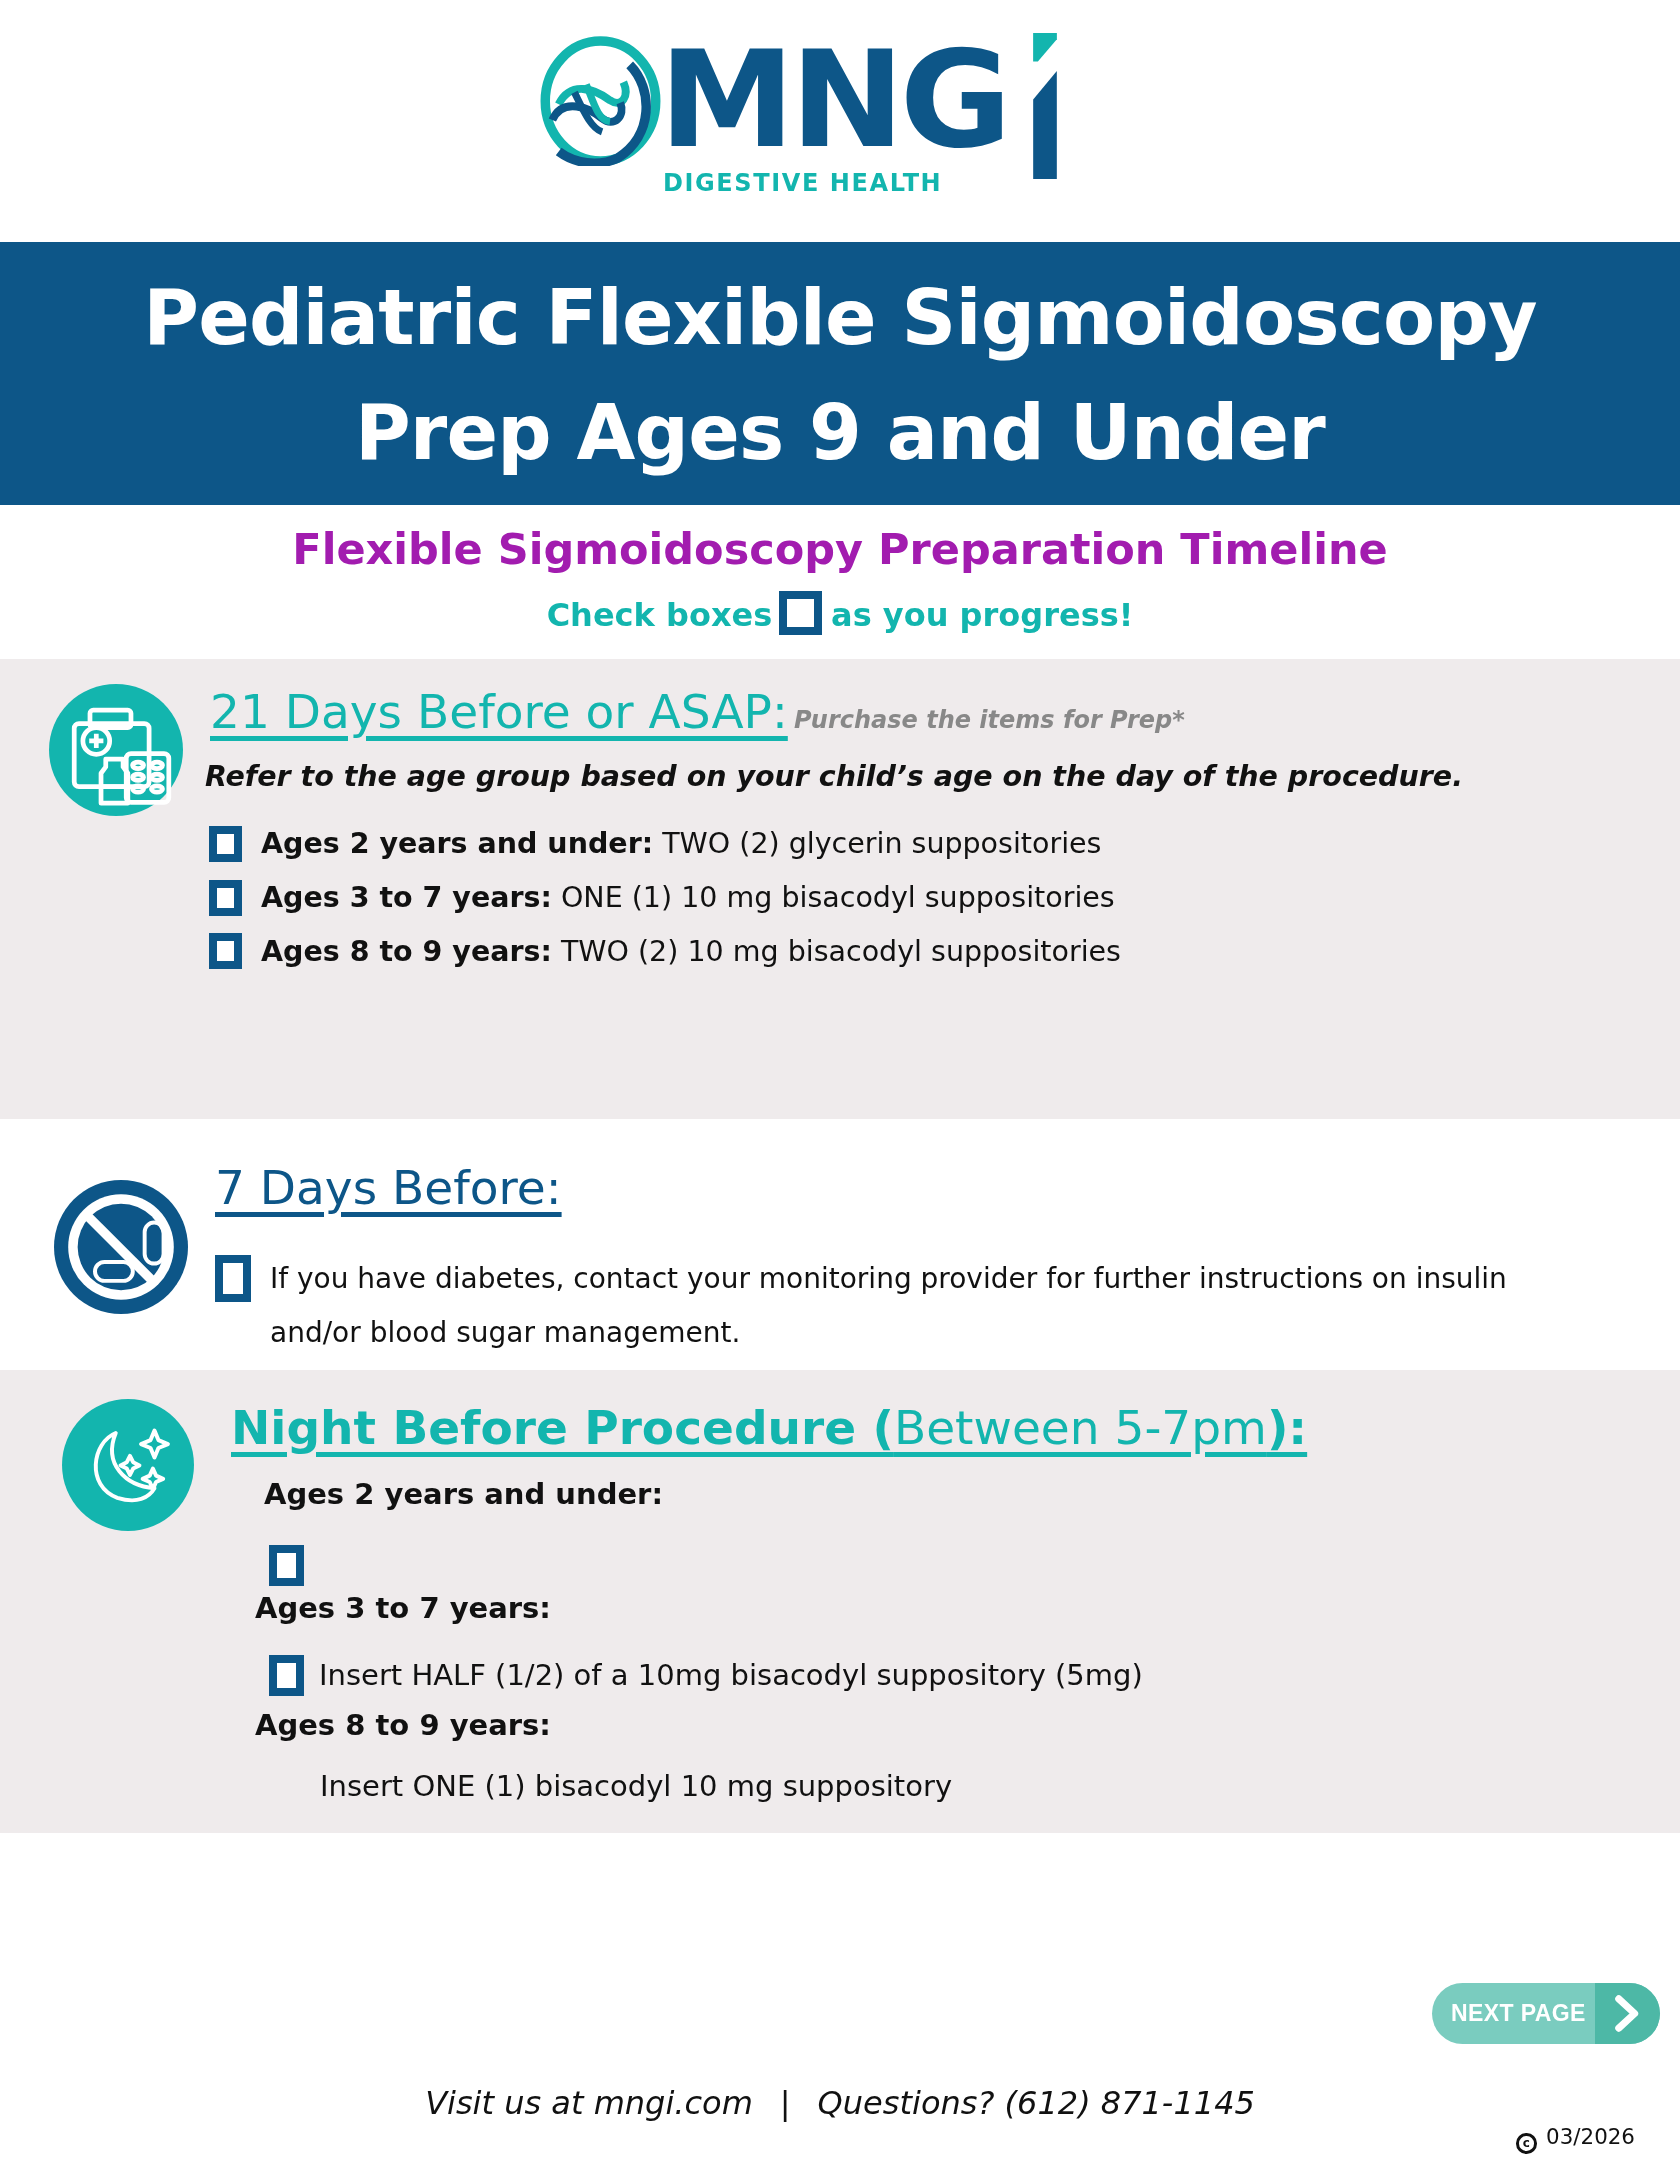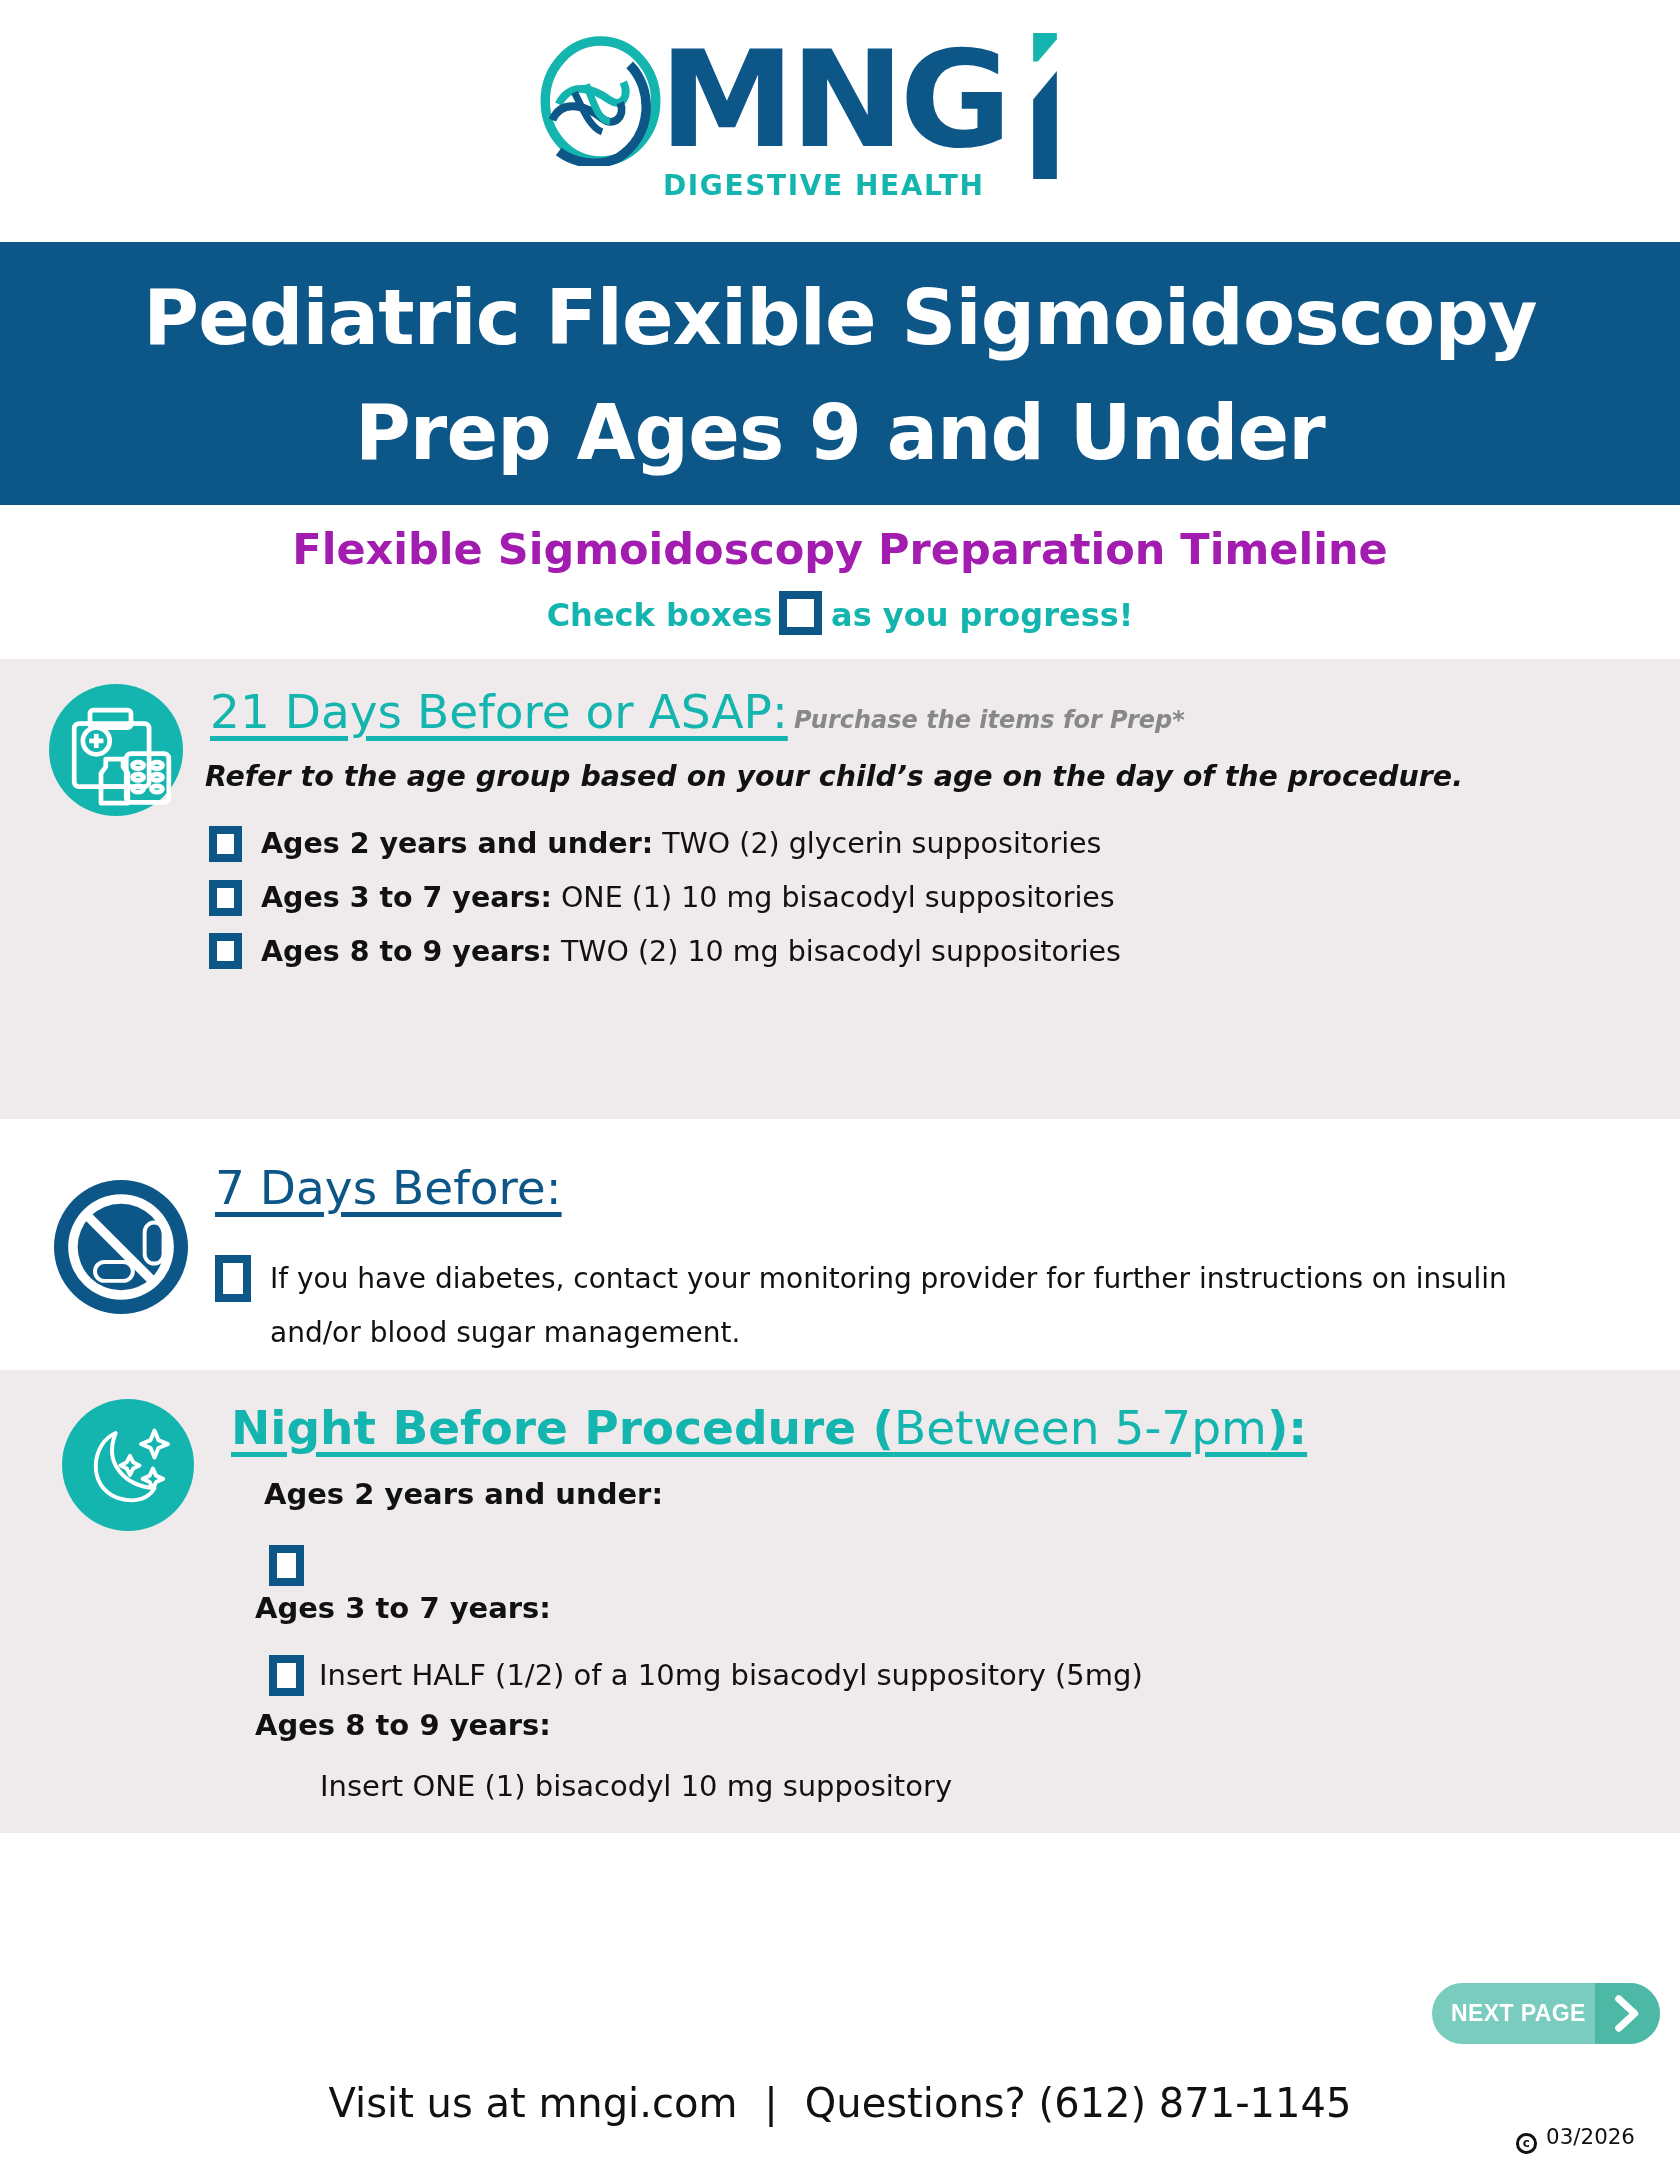--- a/index.html
+++ b/index.html
@@ -6,21 +6,21 @@
   html, body { width: 1680px; height: 2183px; background: #ffffff; overflow: hidden; }
   body { position: relative; font-family: "Liberation Sans", "DejaVu Sans", sans-serif; color: #111111; }
 
   .abs { position: absolute; }
 
   
   .logo { position: absolute; left: 535px; top: 33px; width: 538px; height: 166px; }
   .logo-mark { position: absolute; left: 0; top: 0; width: 131px; height: 133px; }
   .logo-word { position: absolute; left: 124px; top: 8px; font-family: "DejaVu Sans", sans-serif; font-weight: bold; font-size: 134px; letter-spacing: -4.7px; line-height: 119px; color: #0d5688; transform: scaleX(1.02); transform-origin: left top; }
   .logo-i-dot { position: absolute; left: 498px; top: 0; width: 24px; height: 28.5px; }
-  .logo-sub { position: absolute; left: 128px; top: 136px; font-family: "DejaVu Sans", sans-serif; font-weight: bold; font-size: 28px; letter-spacing: 1.6px; color: #13b5ae; }
+  .logo-sub { position: absolute; left: 128px; top: 136px; font-family: "DejaVu Sans", sans-serif; font-weight: bold; font-size: 24px; letter-spacing: 1.6px; color: #13b5ae; }
 
   
   .banner { position: absolute; left: 0; top: 242px; width: 1680px; height: 263px; background: #0d5688; }
   .banner-line { position: absolute; left: 0; width: 1680px; text-align: center; color: #ffffff; font-family: "DejaVu Sans", sans-serif; font-weight: bold; font-size: 76px; letter-spacing: -0.8px; line-height: 87px; }
 
   
   .subtitle { position: absolute; left: 0; top: 518px; width: 1680px; text-align: center; color: #a21caf; font-family: "DejaVu Sans", sans-serif; font-weight: bold; font-size: 43px; line-height: 63px; }
   .check-line { position: absolute; left: 0; top: 591px; width: 1680px; text-align: center; color: #13b5ae; font-family: "DejaVu Sans", sans-serif; font-weight: bold; font-size: 32px; line-height: 47px; }
   .check-line .inline-box { display: inline-block; width: 43px; height: 44px; border: 8px solid #0d5688; background: #fff; vertical-align: -9.5px; margin: 0 9.5px 0 6.3px; }
 
@@ -49,21 +49,21 @@
   .para { position: absolute; font-family: "DejaVu Sans", sans-serif; font-size: 28px; line-height: 54px; color: #111; }
 
   .age-head { position: absolute; font-family: "DejaVu Sans", sans-serif; font-weight: bold; font-size: 29px; color: #111; white-space: nowrap; }
 
   
   .next-btn { position: absolute; left: 1432px; top: 1983px; width: 228px; height: 61px; border-radius: 31px; overflow: hidden; background: #7accbf; cursor: pointer; }
   .next-label { position: absolute; left: 19px; top: 0; line-height: 61px; font-family: "Liberation Sans", sans-serif; font-weight: bold; font-size: 23px; color: #ffffff; letter-spacing: 0.4px; }
   .next-arrow-wrap { position: absolute; right: 0; top: 0; width: 65px; height: 61px; background: #4db8a6; }
 
   
-  .footer { position: absolute; left: 0; top: 2080px; width: 1680px; text-align: center; font-family: "DejaVu Sans", sans-serif; font-size: 40px; color: #111; line-height: 47px; }
+  .footer { position: absolute; left: 0; top: 2080px; width: 1680px; text-align: center; font-family: "DejaVu Sans", sans-serif; font-size: 32px; color: #111; line-height: 47px; font-style: italic; }
   .footer .sep { margin: 0 27px; }
   .copy { position: absolute; left: 1516px; top: 2124px; font-family: "DejaVu Sans", sans-serif; font-size: 21.4px; color: #111; white-space: nowrap; }
   .copy-icon { display: inline-block; width: 20.6px; height: 20.6px; border: 3.2px solid #111; border-radius: 50%; font-size: 12px; font-weight: bold; line-height: 14.2px; text-align: center; vertical-align: -3.2px; margin-right: 9.5px; }
 </style>
 </head>
 <body>
 
 <div class="logo">
   <svg class="logo-mark" viewBox="0 0 166 168">
     <ellipse cx="83" cy="86" rx="70" ry="76" fill="none" stroke="#13b5ae" stroke-width="12"></ellipse>

